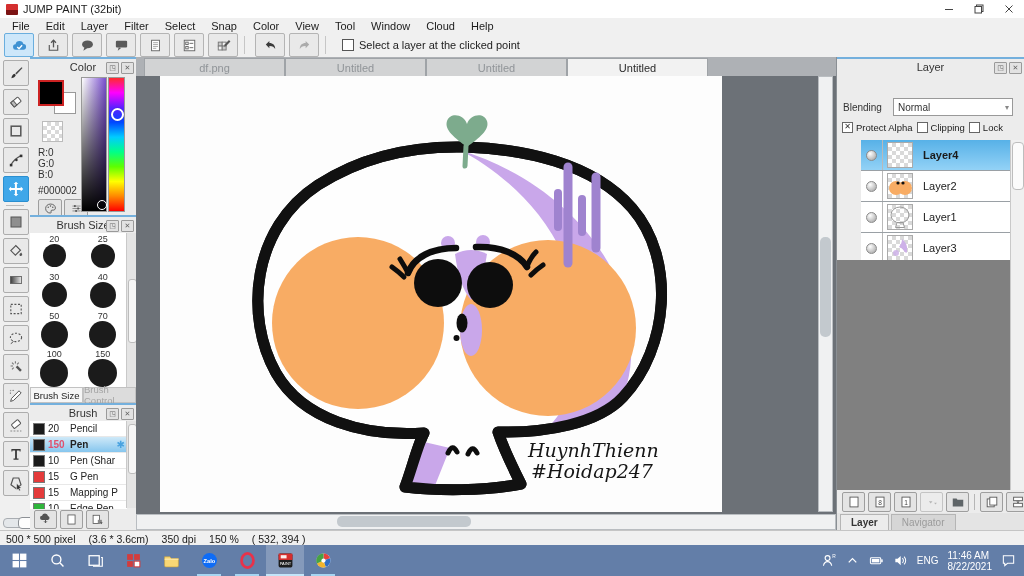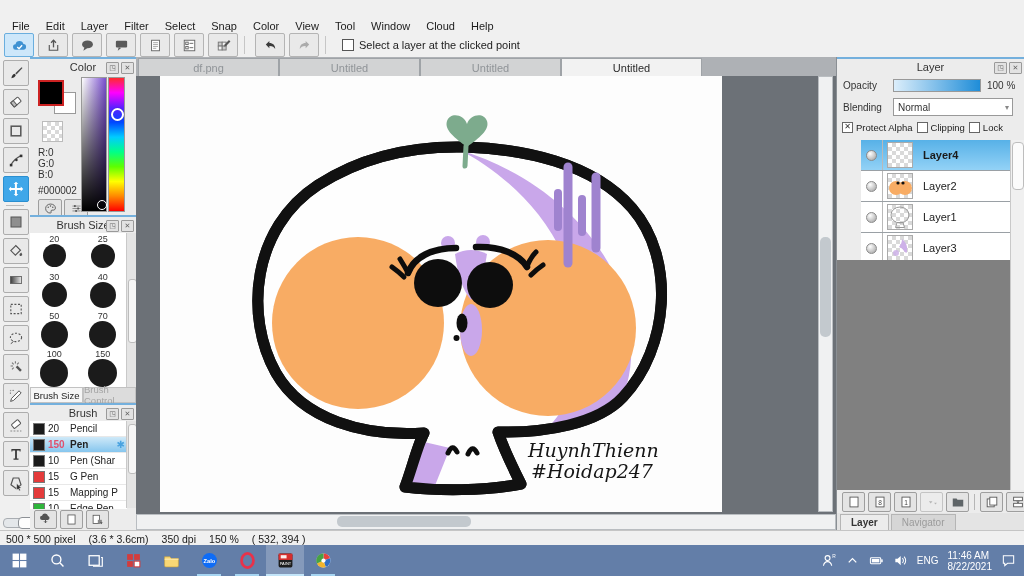--- a/index.html
+++ b/index.html
@@ -75,21 +75,21 @@
   .brush-size{width:22px;font-size:10px;}
   .brush-name{font-size:10px;white-space:nowrap;}
   .brush-gear{position:absolute;right:2px;color:#4aa3e0;font-size:10px;}
   #brush-scroll{position:absolute;right:0;top:18px;width:9px;bottom:22px;background:#e4e4e4;border-left:1px solid #c9c9c9;}
   #brush-scroll-handle{position:absolute;left:1px;top:4%;width:7px;height:55%;background:#f6f6f6;border:1px solid #bdbdbd;border-radius:3px;}
   #brush-footer{height:21px;display:flex;align-items:center;gap:3px;padding-left:4px;background:#ececec;}
   .bf-btn{width:21px;height:17px;background:#e4e4e4;border:1px solid #9e9e9e;border-radius:2px;display:flex;align-items:center;justify-content:center;}
   .bf-btn svg{width:13px;height:13px;}
   
   #canvasarea{position:absolute;left:136px;top:0;width:700px;height:473px;background:#aeb1b5;}
-  #tabbar{position:absolute;left:0;top:0;width:700px;height:19px;display:flex;padding-left:2px;background:#aeb1b5;box-sizing:border-box;}
+  #tabbar{position:absolute;left:0;top:0;width:700px;height:19px;display:flex;padding-left:8px;background:#aeb1b5;box-sizing:border-box;}
   .canvas-tab{width:139px;height:18px;margin-top:1px;display:flex;align-items:center;justify-content:center;font-size:11px;background:#d2d3d4;color:#909498;border:1px solid #9fa3a7;border-bottom:none;}
   .canvas-tab.active{background:#f2f2f2;color:#2a2a2a;}
   #viewport{position:absolute;left:0;top:19px;width:700px;height:438px;background:#6c7177;overflow:hidden;}
   #white-canvas{position:absolute;left:24px;top:0;width:562px;height:436px;background:#fdfdfd;}
   #white-canvas svg{display:block;width:562px;height:436px;}
   #vscroll{position:absolute;right:3px;top:19px;width:15px;height:436px;background:#f0f1f2;border:1px solid #b9bdc1;box-sizing:border-box;}
   #vscroll-handle{position:absolute;left:1px;top:160px;width:11px;height:100px;background:#c3c9ce;border-radius:5px;}
   #hscroll{position:absolute;left:0;top:457px;width:700px;height:16px;background:#f0f1f2;border:1px solid #b9bdc1;box-sizing:border-box;}
   #hscroll-handle{position:absolute;left:200px;top:1px;width:134px;height:11px;background:#c3c9ce;border-radius:5px;}
   
@@ -140,20 +140,42 @@
   .tray-icon{width:15px;height:15px;}
   .tray-icon svg{width:15px;height:15px;}
   #tray-lang{font-size:10px;}
   #tray-clock{text-align:left;font-size:10px;line-height:11px;}
 </style>
 </head>
 <body>
 
 <div id="screen">
 
+  <div id="titlebar">
+    <div id="app-icon"></div>
+    <span id="title-text">JUMP PAINT (32bit)</span>
+    <div id="win-controls">
+      <div class="win-btn">
+          <svg viewBox="0 0 10 10">
+            <path d="M1 5.5h8" stroke="#444" stroke-width="1"></path>
+          </svg>
+        </div>
+      <div class="win-btn">
+          <svg viewBox="0 0 10 10">
+            <rect x="2.5" y="1" width="6.5" height="6.5" fill="none" stroke="#444"></rect>
+            <rect x="1" y="2.5" width="6.5" height="6.5" fill="#fff" stroke="#444"></rect>
+          </svg>
+        </div>
+      <div class="win-btn">
+          <svg viewBox="0 0 10 10">
+            <path d="M1.5 1.5l7 7M8.5 1.5l-7 7" stroke="#444" stroke-width="1"></path>
+          </svg>
+        </div>
+    </div>
+  </div>
 
   <div id="menubar">
       <span class="menu-item">File</span>
       <span class="menu-item">Edit</span>
       <span class="menu-item">Layer</span>
       <span class="menu-item">Filter</span>
       <span class="menu-item">Select</span>
       <span class="menu-item">Snap</span>
       <span class="menu-item">Color</span>
       <span class="menu-item">View</span>
@@ -568,25 +590,20 @@
     </div>
 
     <div id="layerpanel">
       <div class="panel-title">
         <span>Layer</span>
         <span class="pt-buttons">
             <span class="pt-btn">◳</span>
             <span class="pt-btn">✕</span>
           </span>
       </div>
-      <div id="lp-opacity">
-        <span id="lp-opacity-label">Opacity</span>
-        <span id="lp-slider"></span>
-        <span id="lp-opacity-val">100 %</span>
-      </div>
       <div id="lp-blend">
         <span id="lp-blend-label">Blending</span>
         <span id="lp-blend-select">
           <span>Normal</span>
           <span class="dd">▾</span>
         </span>
       </div>
       <div id="lp-checks">
           <span class="lp-check">
             <span class="lp-box">✕</span>

